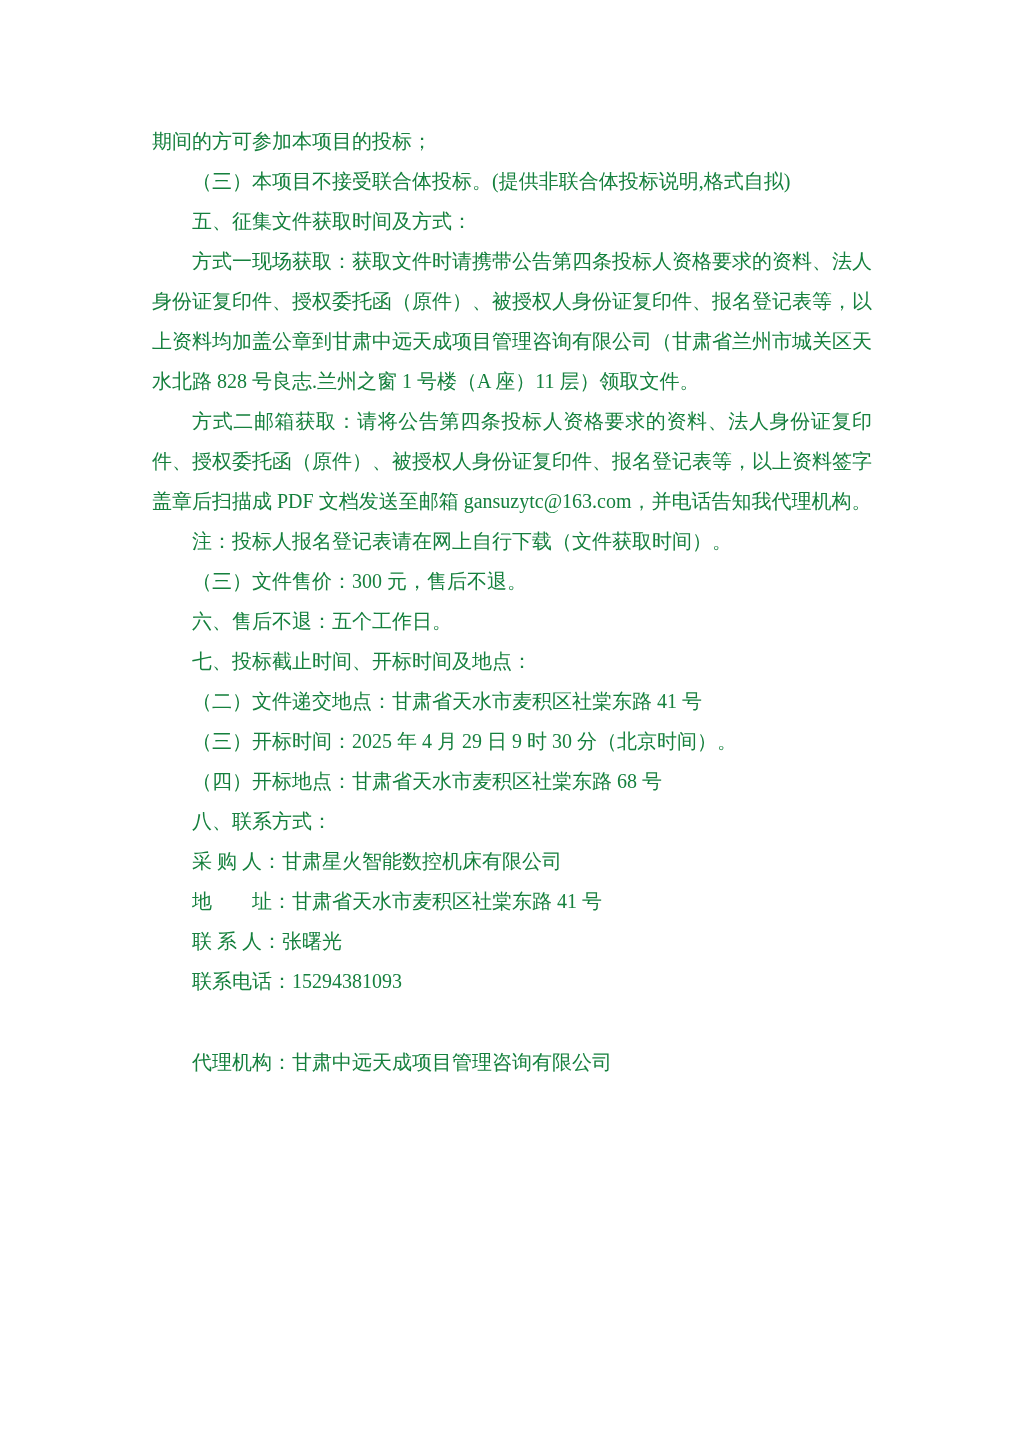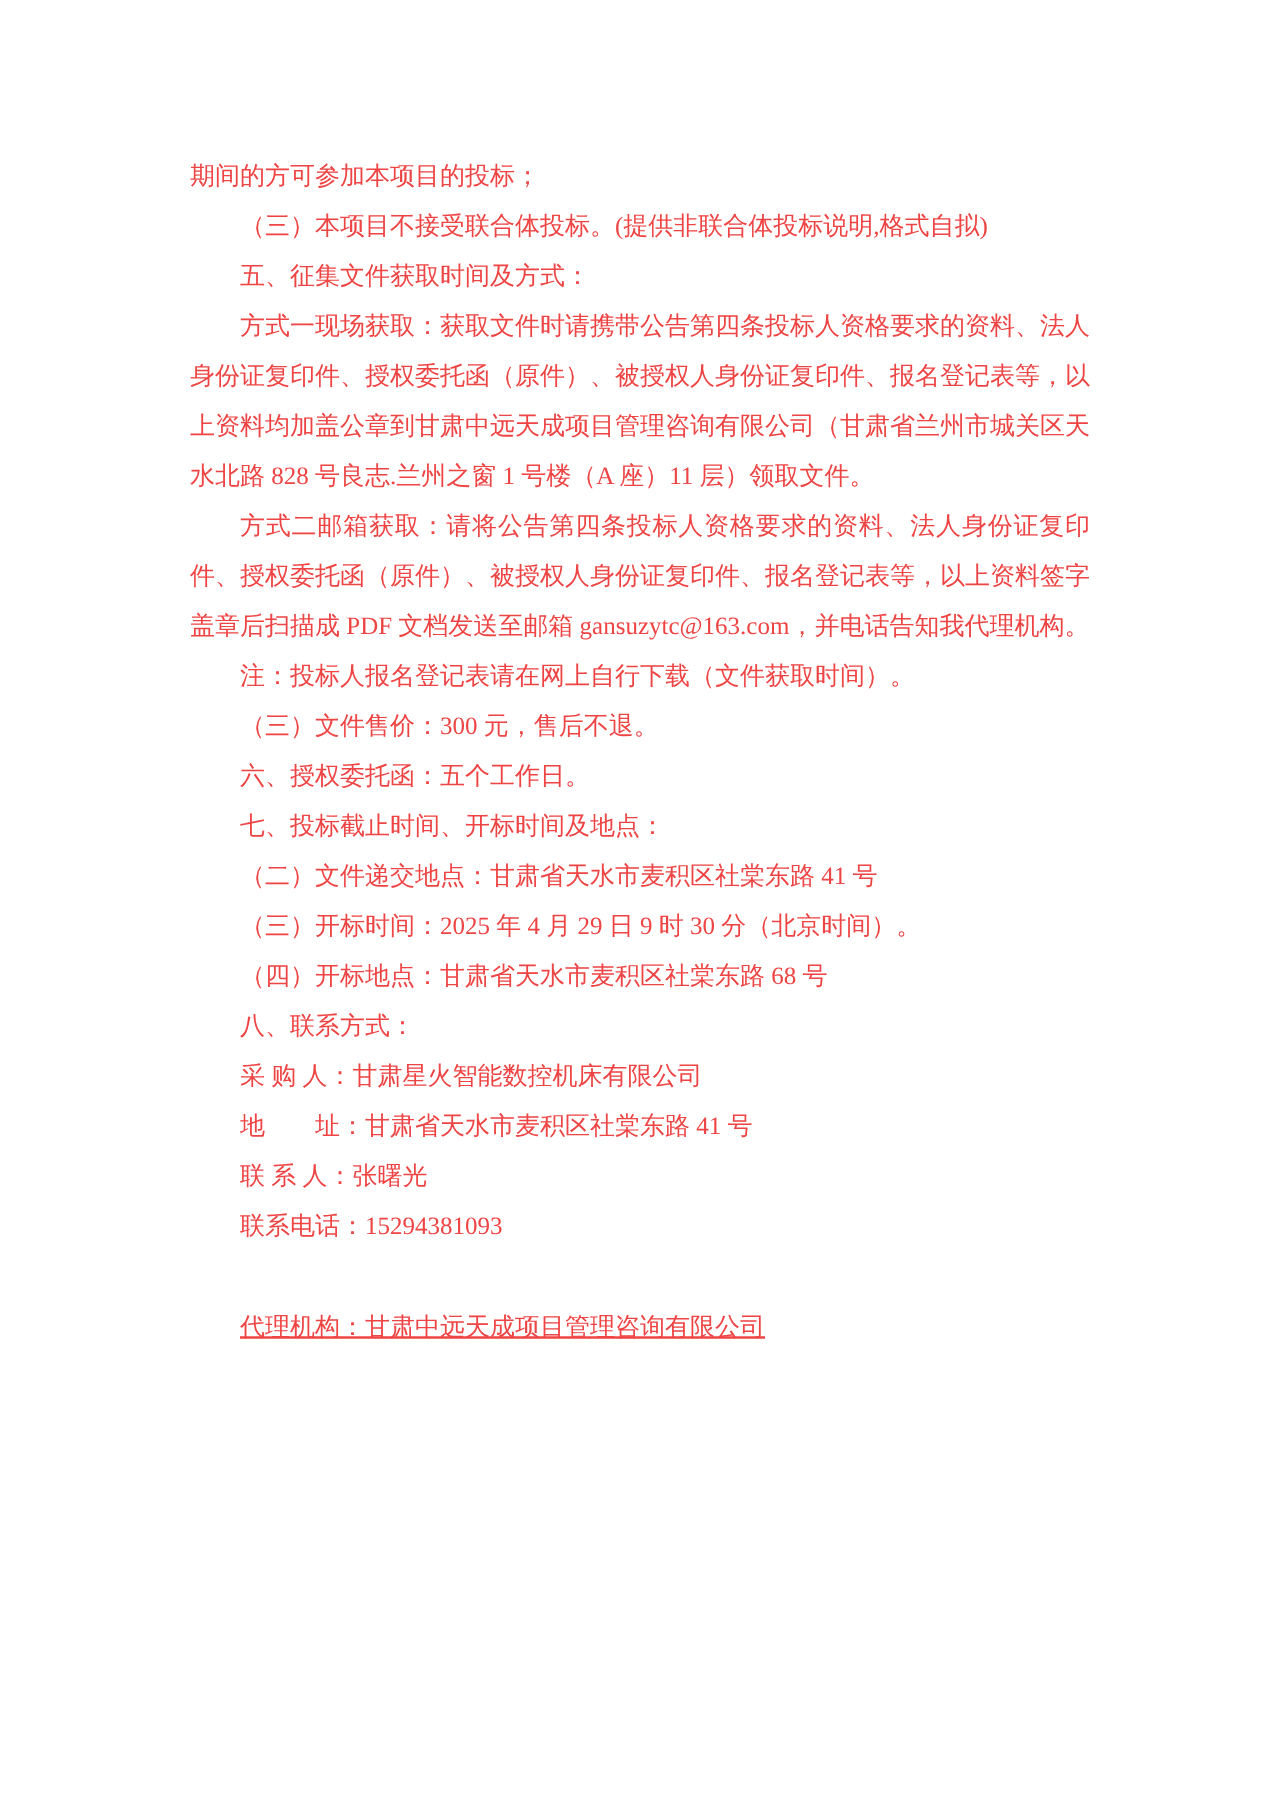--- a/index.html
+++ b/index.html
@@ -11,51 +11,50 @@
     position: relative;
     width: 1024px;
     height: 1448px;
     margin: 0 auto;
     background: #ffffff;
     box-sizing: border-box;
     padding: 121px 152px 0 152px;
     font-family: "Liberation Serif", "DejaVu Serif", serif;
     font-size: 20px;
     line-height: 40px;
-    color: #ef4444;
+    color: #15803d;
     overflow: hidden;
   }
   .para {
     margin: 0;
     padding: 0;
     text-align: justify;
   }
   .para.indent {
     text-indent: 2em;
   }
   .para.gap-before {
     margin-top: 41px;
-    text-decoration: underline;
   }
   .run { font-weight: normal; }
   .run.bold { font-weight: normal; }
 </style>
 </head>
 <body>
 
 <div class="page">
   <div id="doc-body">
       <p class="para"><span class="run">期间的方可参加本项目的投标；</span></p>
       <p class="para indent"><span class="run">（三）本项目不接受联合体投标。(提供非联合体投标说明,格式自拟)</span></p>
       <p class="para indent"><span class="run bold">五、征集文件获取时间及方式：</span></p>
       <p class="para indent"><span class="run">方式一现场获取：获取文件时请携带公告第四条投标人资格要求的资料、法人身份证复印件、授权委托函（原件）、被授权人身份证复印件、报名登记表等，以上资料均加盖公章到甘肃中远天成项目管理咨询有限公司（甘肃省兰州市城关区天水北路 828 号良志.兰州之窗 1 号楼（A 座）11 层）领取文件。</span></p>
       <p class="para indent"><span class="run">方式二邮箱获取：请将公告第四条投标人资格要求的资料、法人身份证复印件、授权委托函（原件）、被授权人身份证复印件、报名登记表等，以上资料签字盖章后扫描成 PDF 文档发送至邮箱 gansuzytc@163.com，并电话告知我代理机构。</span></p>
       <p class="para indent"><span class="run bold">注：投标人报名登记表请在网上自行下载（文件获取时间）。</span></p>
       <p class="para indent"><span class="run">（三）文件售价：300 元，售后不退。</span></p>
-      <p class="para indent"><span class="run bold">六、授权委托函：</span><span class="run">五个工作日。</span></p>
+      <p class="para indent"><span class="run bold">六、售后不退：</span><span class="run">五个工作日。</span></p>
       <p class="para indent"><span class="run bold">七、投标截止时间、开标时间及地点：</span></p>
       <p class="para indent"><span class="run">（二）文件递交地点：甘肃省天水市麦积区社棠东路 41 号</span></p>
       <p class="para indent"><span class="run">（三）开标时间：2025 年 4 月 29 日 9 时 30 分（北京时间）。</span></p>
       <p class="para indent"><span class="run">（四）开标地点：甘肃省天水市麦积区社棠东路 68 号</span></p>
       <p class="para indent"><span class="run bold">八、联系方式：</span></p>
       <p class="para indent"><span class="run">采 购 人：甘肃星火智能数控机床有限公司</span></p>
       <p class="para indent"><span class="run">地　　址：甘肃省天水市麦积区社棠东路 41 号</span></p>
       <p class="para indent"><span class="run">联 系 人：张曙光</span></p>
       <p class="para indent"><span class="run">联系电话：15294381093</span></p>
       <p class="para indent gap-before"><span class="run">代理机构：甘肃中远天成项目管理咨询有限公司</span></p>

